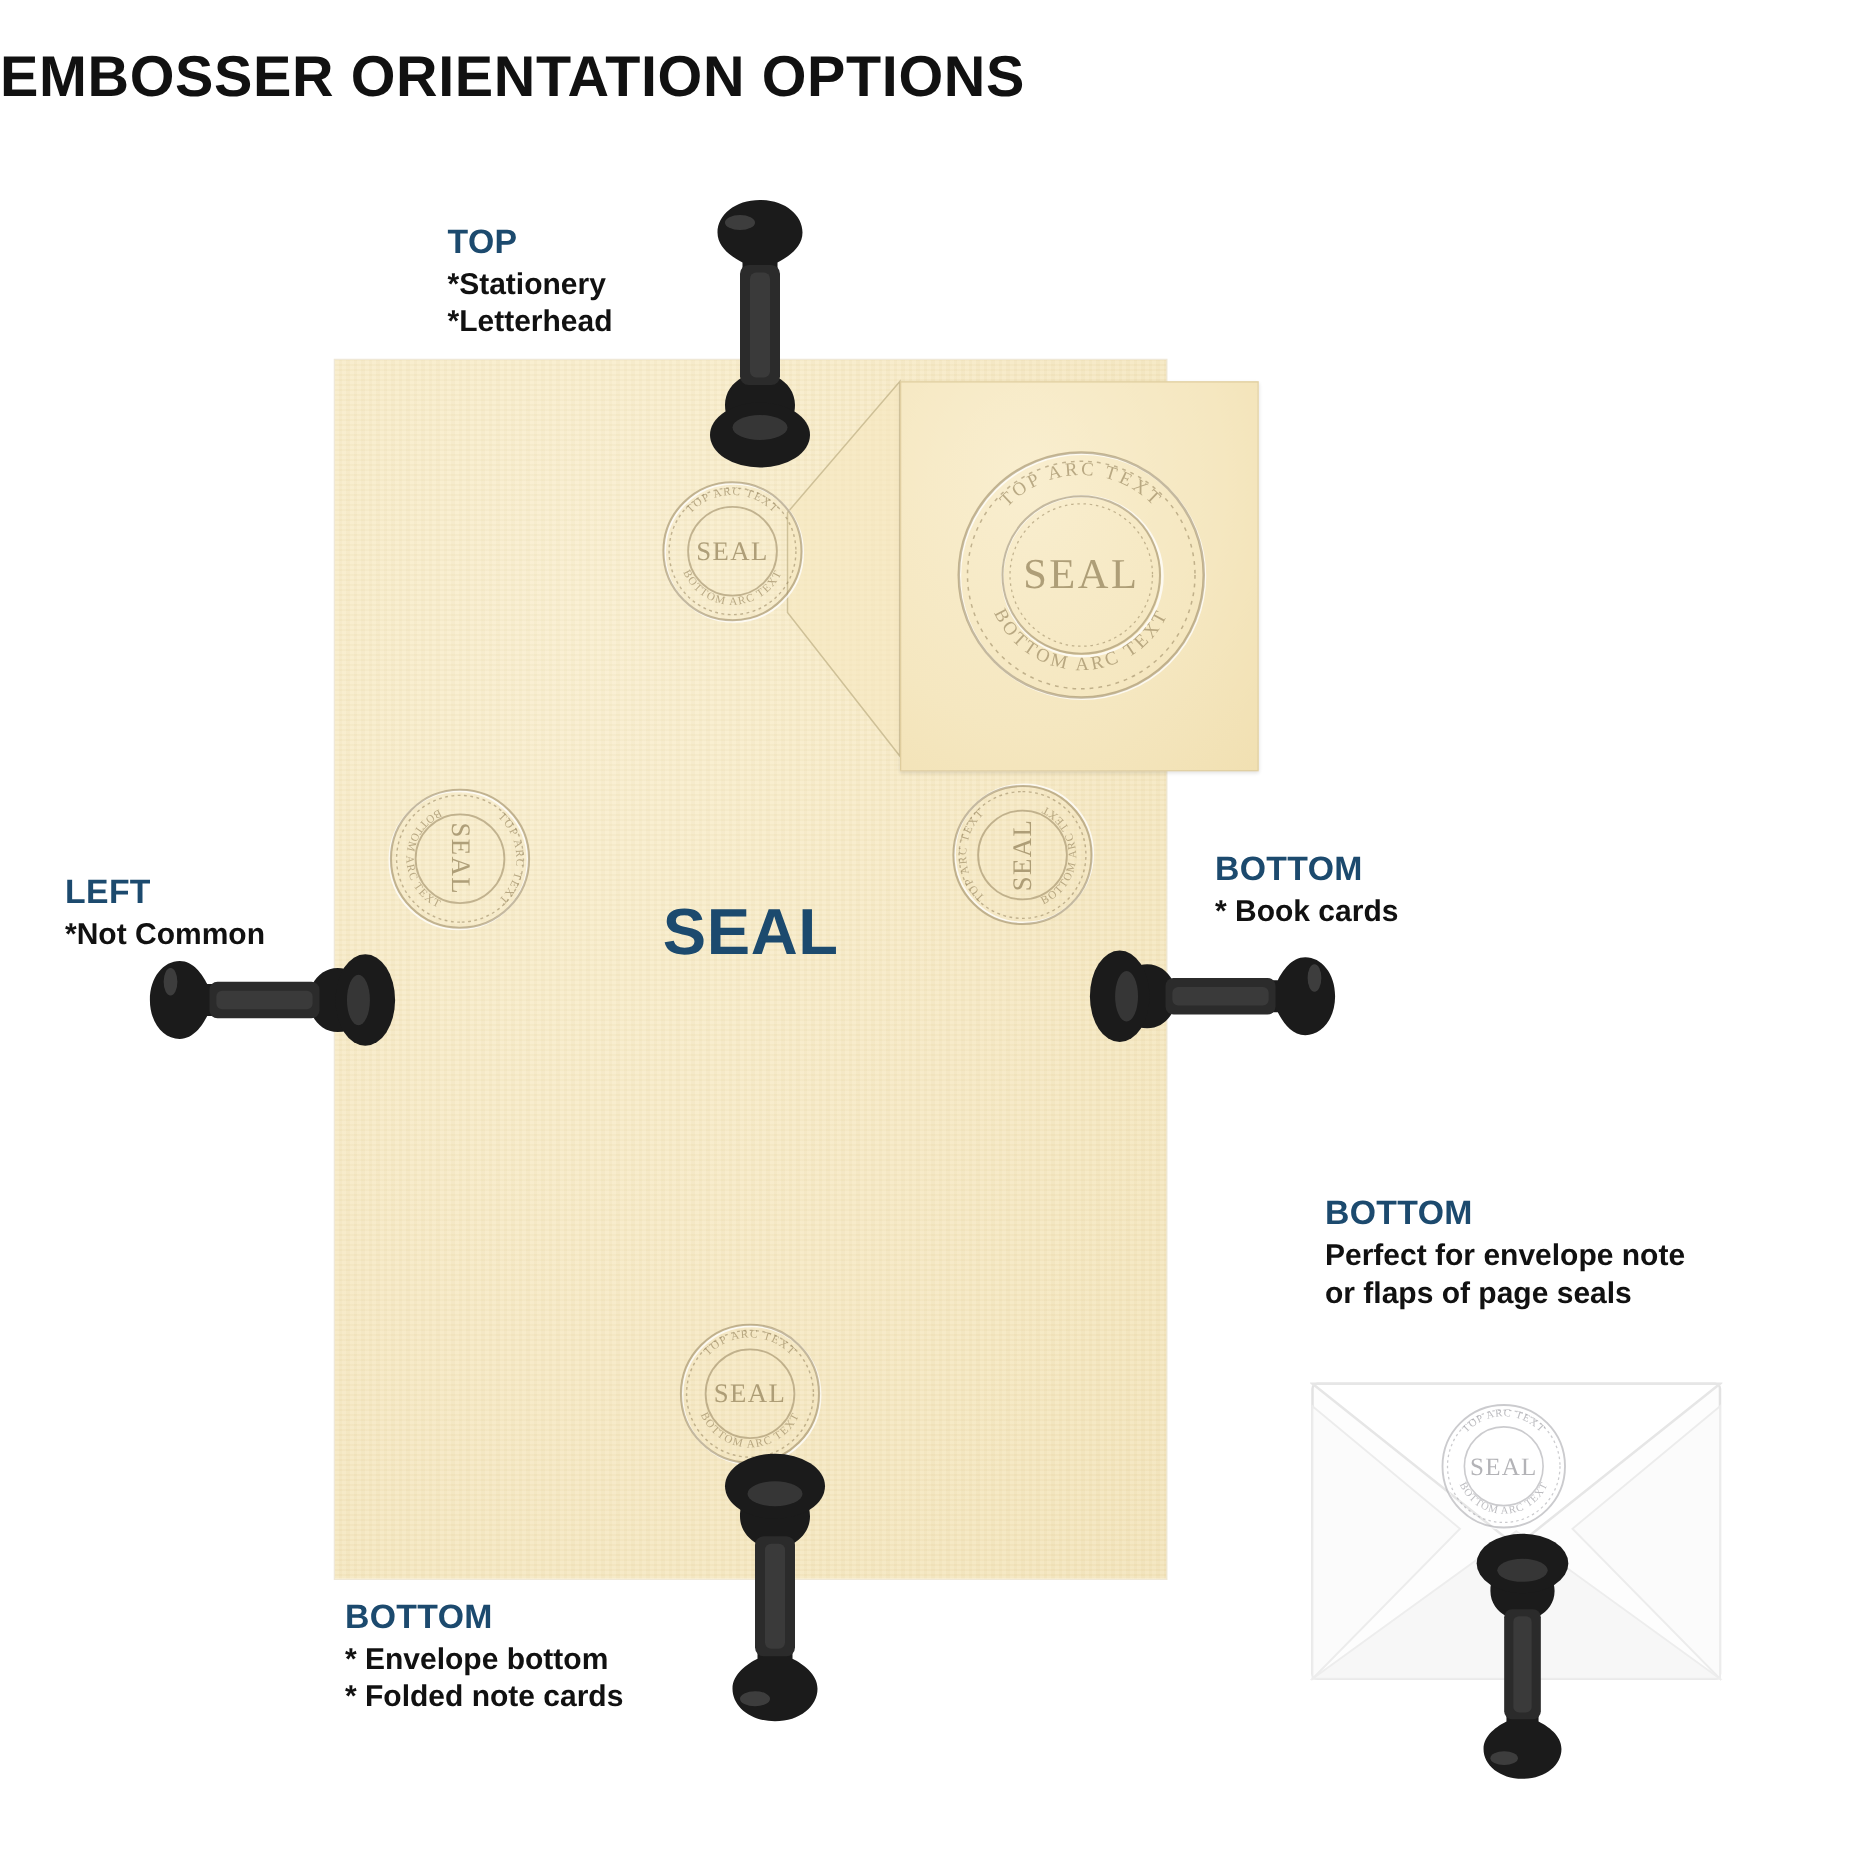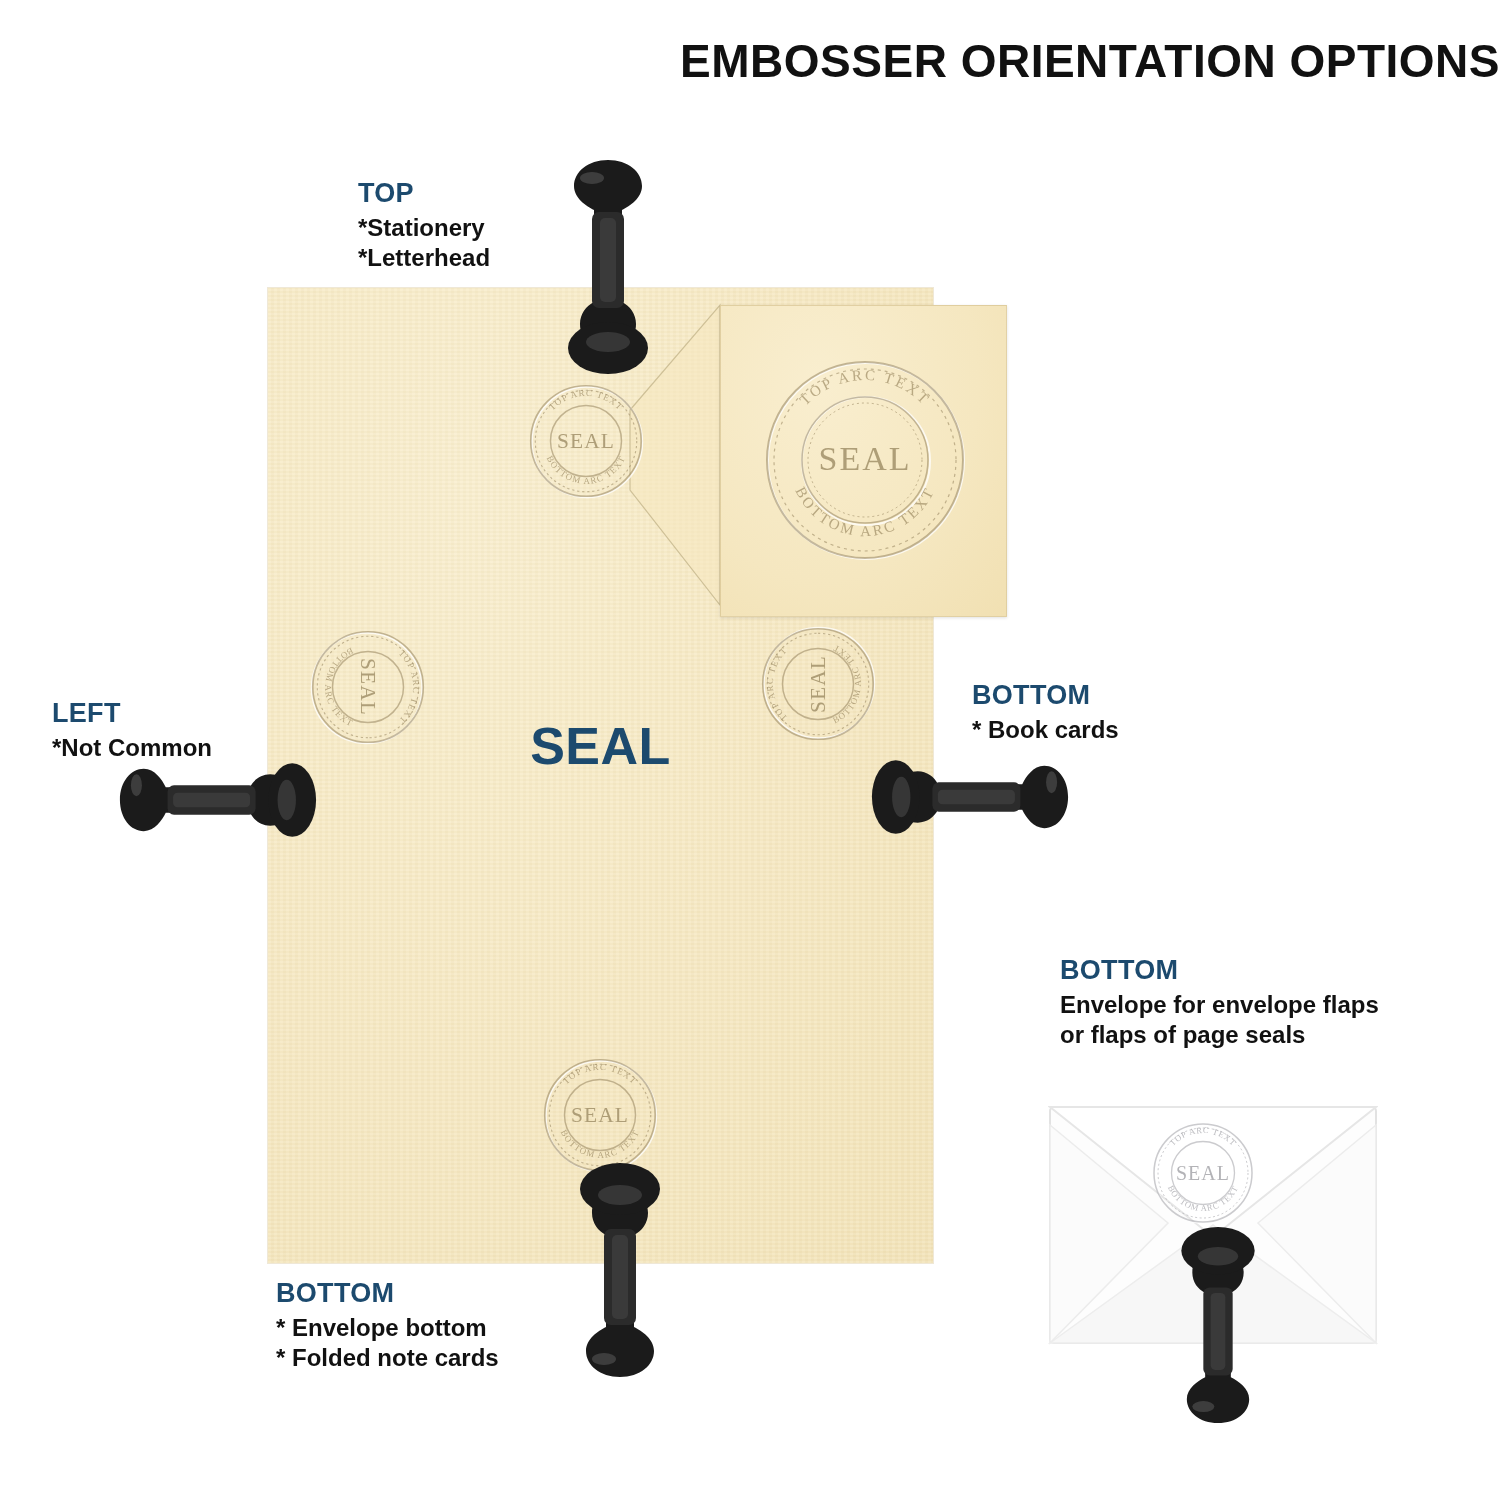--- a/index.html
+++ b/index.html
@@ -8,21 +8,21 @@
     background:#ffffff;
     font-family:"Liberation Sans", sans-serif;
     position:relative;
     overflow:hidden;
   }
   .stage{position:absolute;left:0;top:0;width:1500px;height:1500px;}
 
   
   .title{
     position:absolute;top:34px;left:0;width:1500px;
-    text-align:right;
+    text-align:left;
     font-size:46px;font-weight:bold;letter-spacing:.5px;
     color:#111111;
   }
 
   
   .paper{
     position:absolute;left:268px;top:288px;width:665px;height:975px;
     background:
       radial-gradient(ellipse at 30% 20%, #f8edcc 0%, #f5e7c0 55%, #f2e2b6 100%);
     box-shadow:0 0 0 1px rgba(210,190,140,.35);
@@ -323,17 +323,17 @@
   </div>
 
   <div class="label lbl-bottom-left">
     <div class="head">BOTTOM</div>
     <div class="sub">* Envelope bottom</div>
     <div class="sub">* Folded note cards</div>
   </div>
 
   <div class="label lbl-bottom-right">
     <div class="head">BOTTOM</div>
-    <div class="sub">Envelope for envelope flaps</div>
+    <div class="sub">Perfect for envelope note</div>
     <div class="sub">or flaps of page seals</div>
   </div>
 
 </div>
 
 </body></html>

